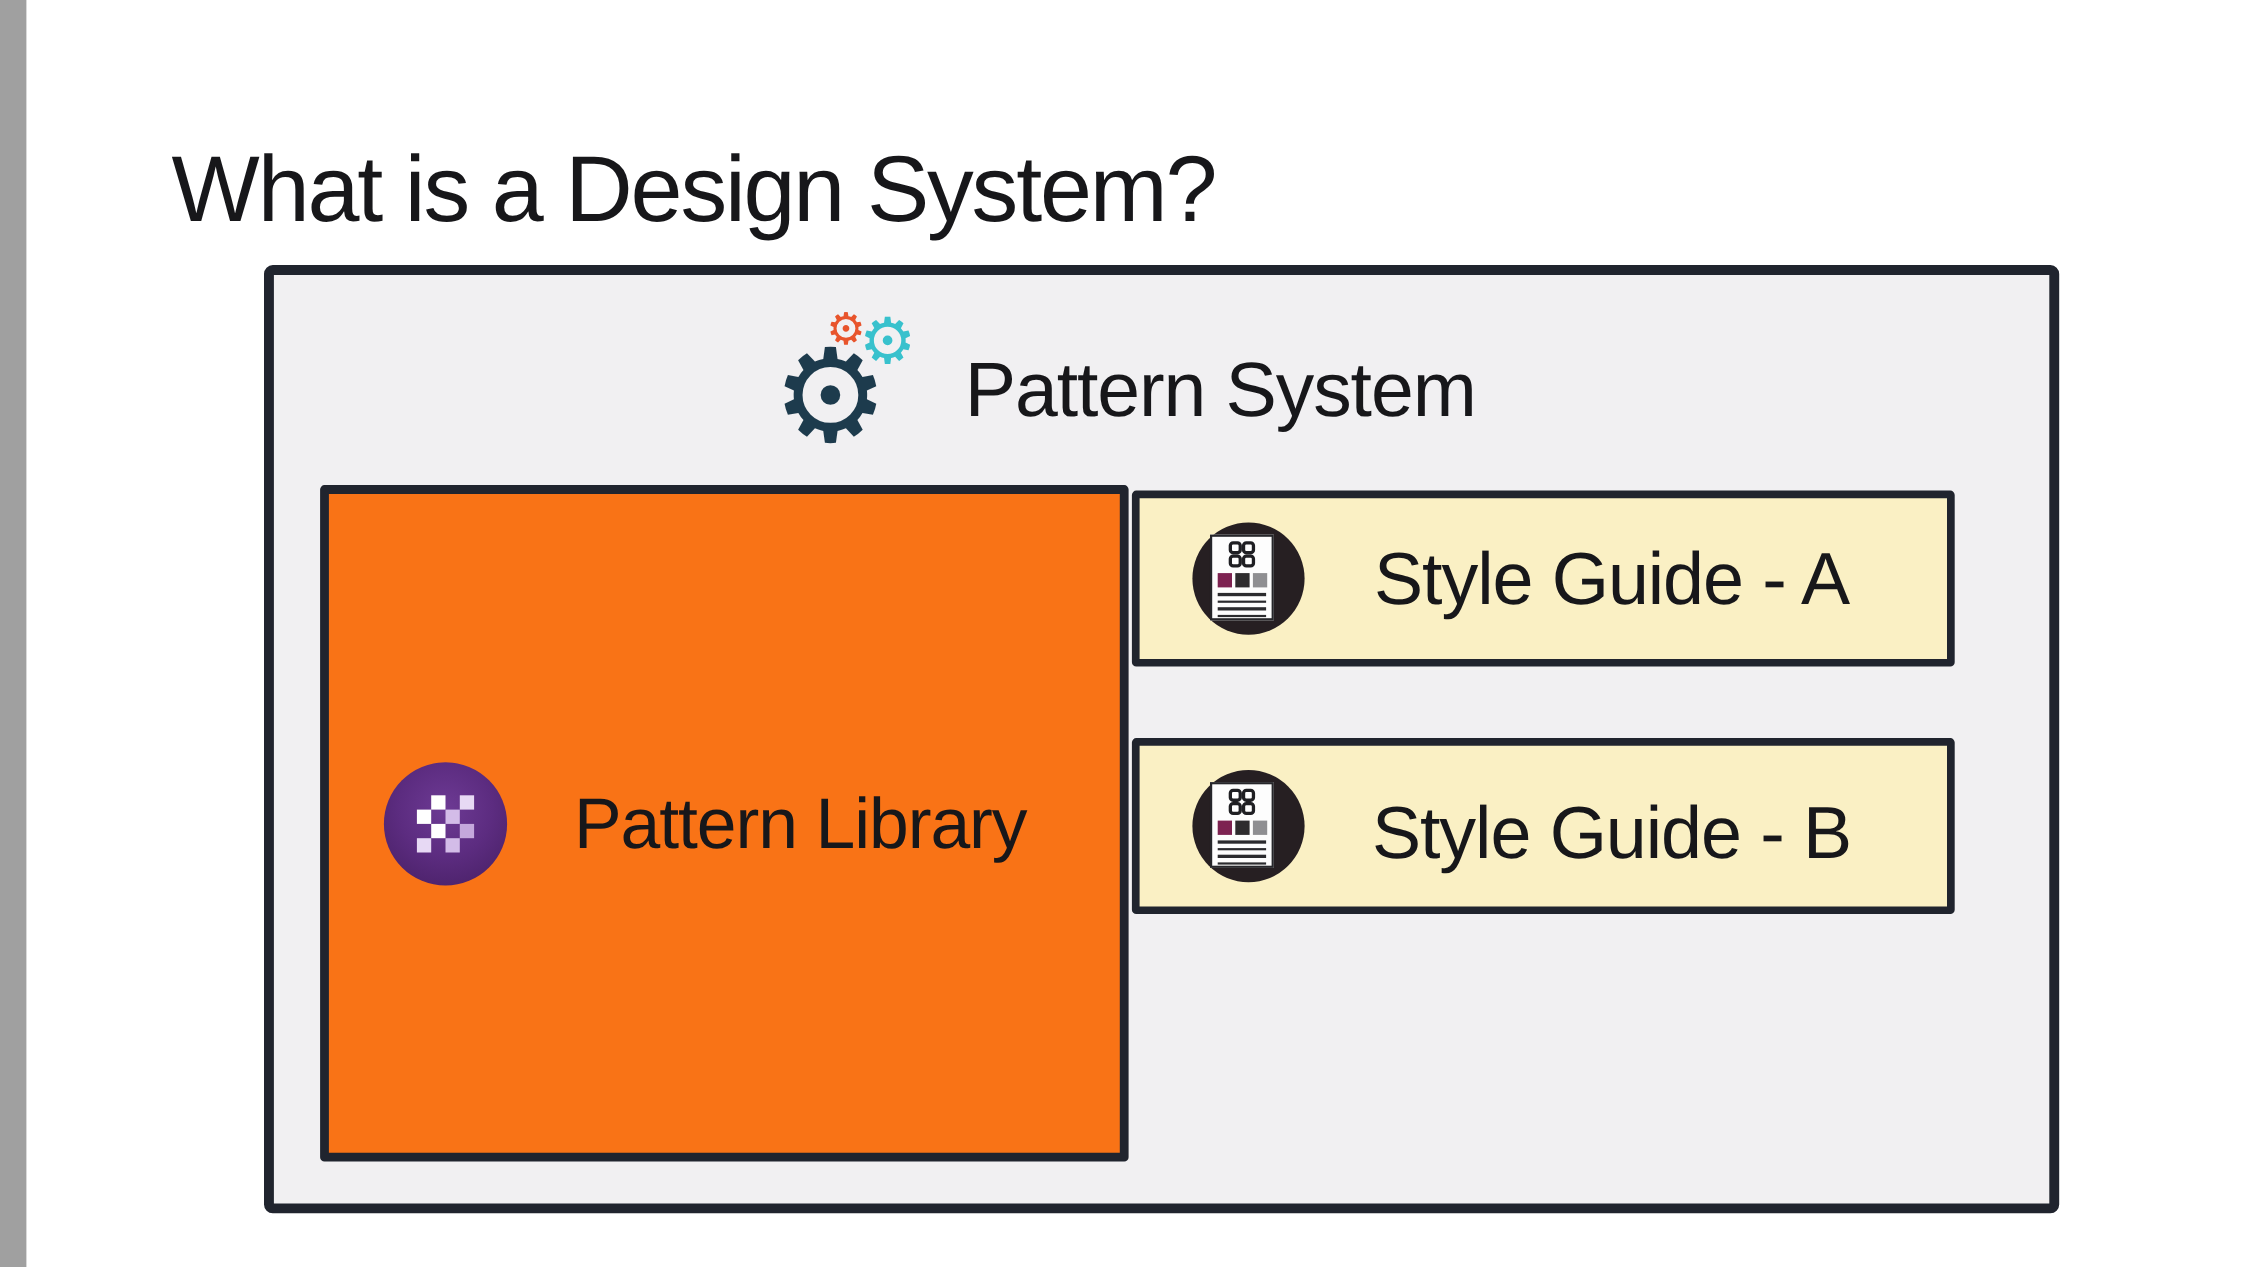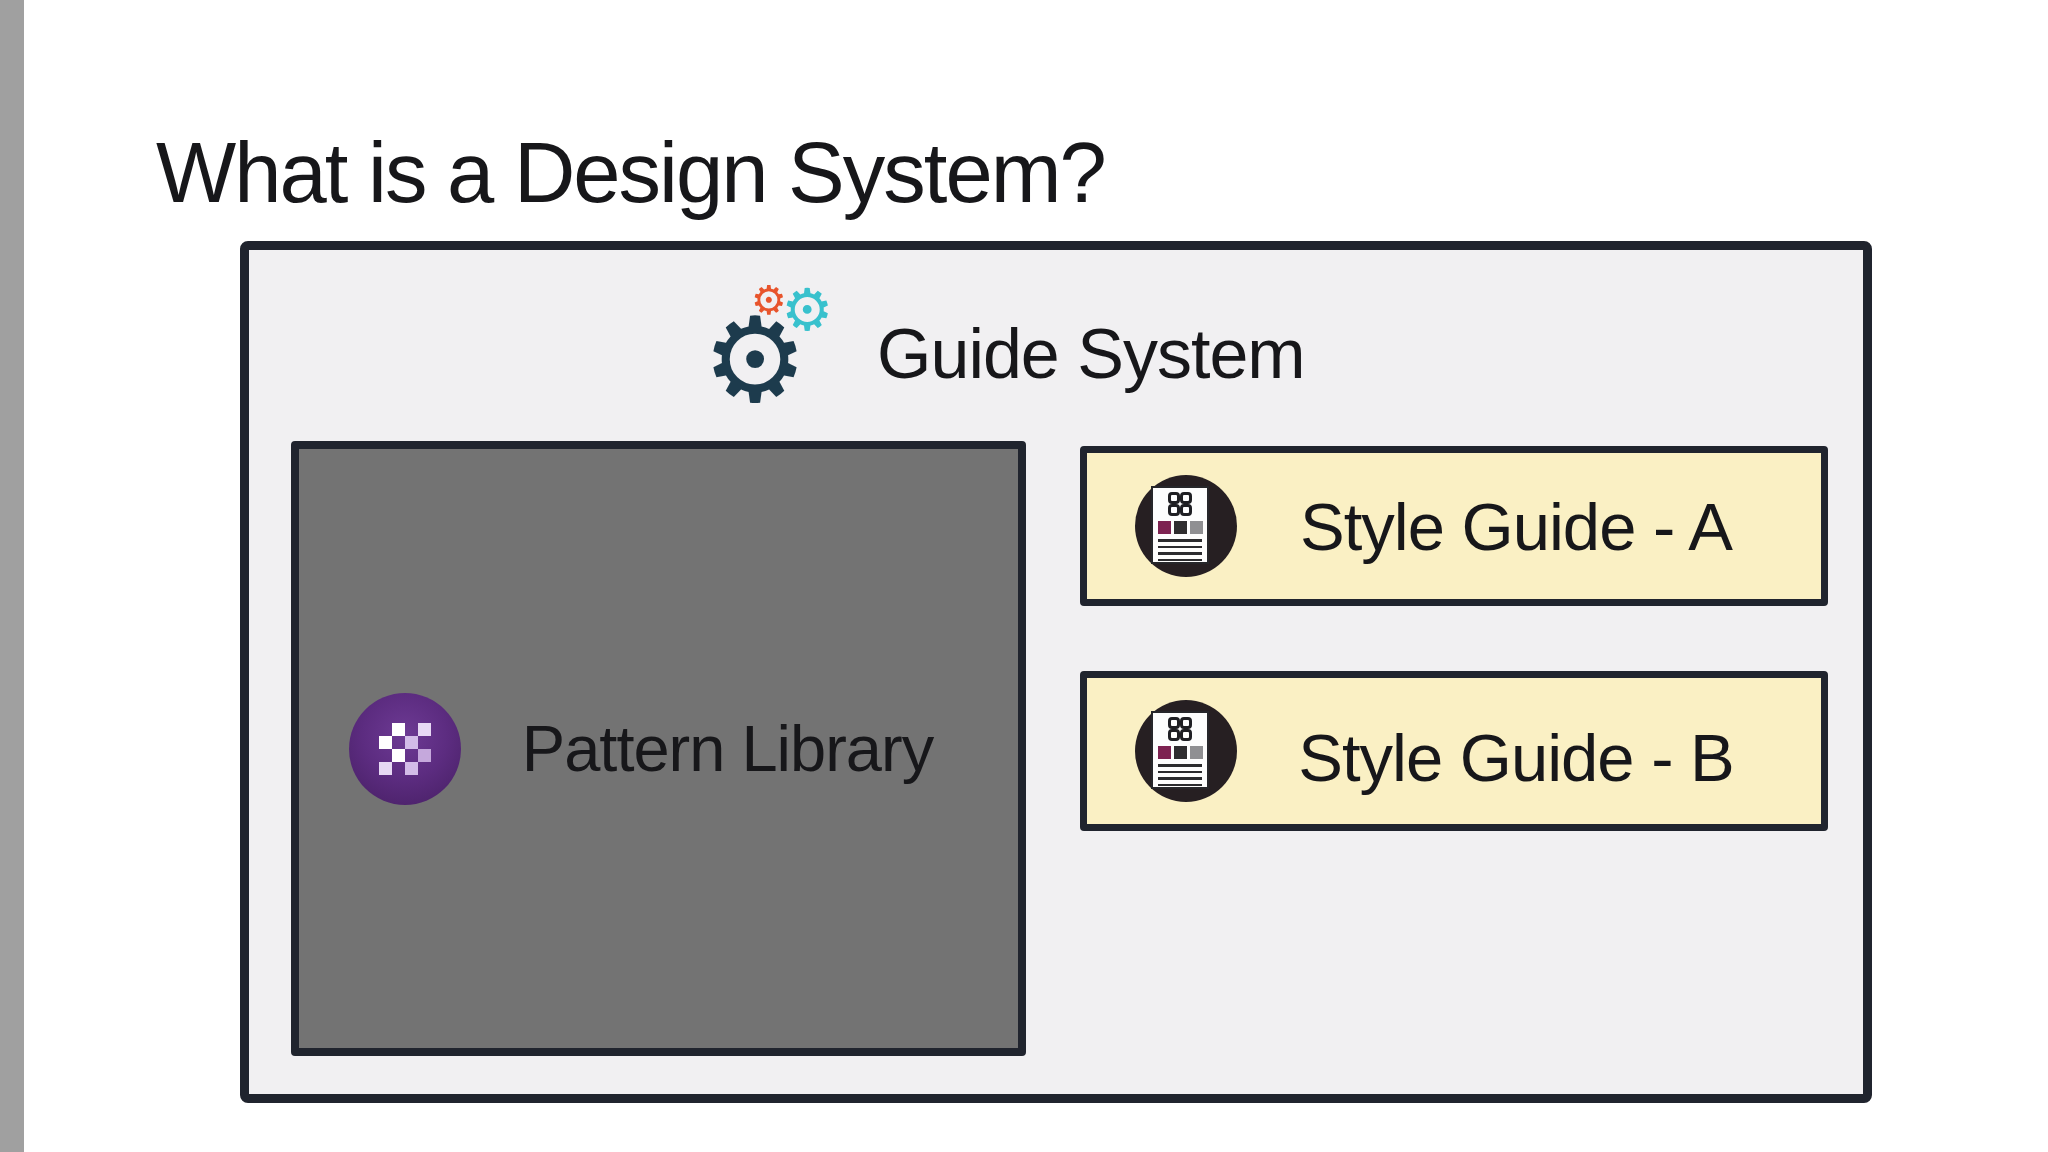--- a/index.html
+++ b/index.html
@@ -25,21 +25,21 @@
                display:flex;align-items:center;padding:0 24px 0 50px;}
   .pattern-icon{flex:none;width:112px;height:112px;border-radius:50%;
                 background:radial-gradient(circle at 50% 38%,#6d3a94 0%,#5c2c80 48%,#451e61 100%);
                 display:grid;grid-template-rows:repeat(4,13px);grid-template-columns:repeat(4,13px);
                 align-content:center;justify-content:center;}
   .ck{width:13px;height:13px;display:block;}
   .k1{grid-area:1/2;} .k2{grid-area:1/4;} .k3{grid-area:2/1;} .k4{grid-area:2/3;}
   .k5{grid-area:3/2;} .k6{grid-area:3/4;} .k7{grid-area:4/1;} .k8{grid-area:4/3;}
   .pattern-label{flex:1;text-align:center;font-size:65px;letter-spacing:-1px;white-space:nowrap;}
   
-  .style-row{position:absolute;left:831px;width:748px;height:160px;
+  .style-row{position:absolute;left:780px;width:748px;height:160px;
              box-sizing:border-box;border:7px solid #20242e;border-radius:4px;
              display:flex;align-items:center;padding:0 26px 0 48px;}
   .row-a{top:196px;} .row-b{top:421px;} .row-c{top:646px;}
   .style-label{flex:1;text-align:center;font-size:67px;letter-spacing:-1px;white-space:nowrap;}
   .doc-circle{flex:none;position:relative;width:102px;height:102px;border-radius:50%;}
   .doc-page{position:absolute;left:16px;top:11px;width:58px;height:78px;box-sizing:border-box;
             border:2px solid #26262a;}
   .doc-glyph{width:23px;margin:5px auto 0;display:grid;
              grid-template-columns:12px 12px;grid-template-rows:12px 12px;}
   .doc-glyph i{display:block;width:12px;height:12px;box-sizing:border-box;margin:-1px;
@@ -59,23 +59,23 @@
   <div class="title" style="color: rgb(23, 23, 26);">What is a Design System?</div>
 
   <div class="outer" style="background: rgb(241, 240, 242); border-color: rgb(32, 36, 46);">
 
     <div class="gears">
       <span class="gear gear-big" style="color: rgb(29, 59, 77);">⚙</span>
       <span class="gear gear-small" style="color: rgb(232, 84, 44);">⚙</span>
       <span class="gear gear-mid" style="color: rgb(56, 193, 205);">⚙</span>
     </div>
 
-    <div class="ds-label" style="color: rgb(23, 23, 26);">Guide System</div>
+    <div class="ds-label" style="color: rgb(23, 23, 26);">Pattern System</div>
 
-    <div class="pattern-box" style="background: #737373; border-color: rgb(32, 36, 46); justify-content: flex-end;">
+    <div class="pattern-box" style="background: #f97316; border-color: rgb(32, 36, 46); justify-content: flex-end;">
       <div class="pattern-icon">
         <i class="ck k1" style="background: rgb(255, 255, 255);"></i>
         <i class="ck k2" style="background: rgb(231, 217, 244);"></i>
         <i class="ck k3" style="background: rgb(255, 255, 255);"></i>
         <i class="ck k4" style="background: rgb(211, 188, 232);"></i>
         <i class="ck k5" style="background: rgb(255, 255, 255);"></i>
         <i class="ck k6" style="background: rgb(197, 168, 220);"></i>
         <i class="ck k7" style="background: rgb(231, 217, 244);"></i>
         <i class="ck k8" style="background: rgb(211, 188, 232);"></i>
       </div>

